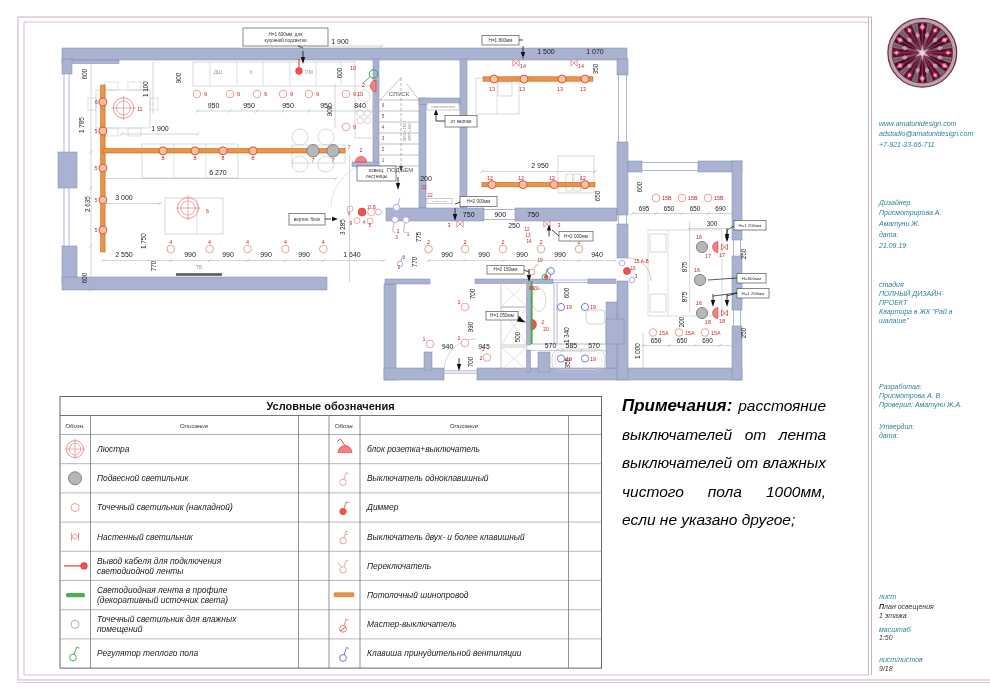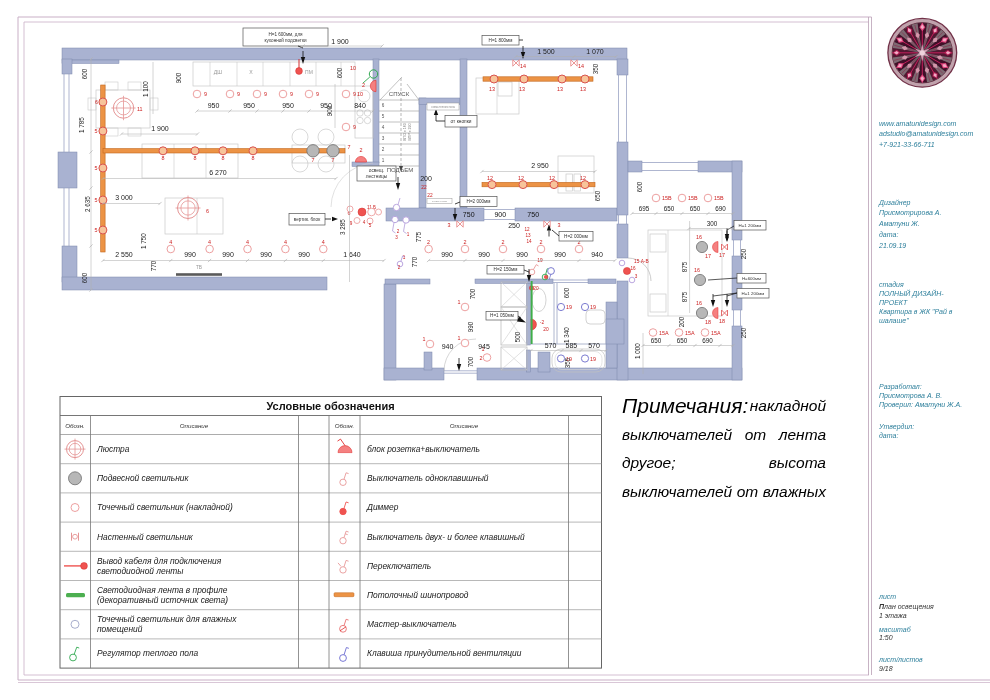--- a/index.html
+++ b/index.html
@@ -1,21 +1,21 @@
 <!DOCTYPE html>
 <html><head><meta charset="utf-8">
 <style>
 html,body{margin:0;padding:0;width:990px;height:700px;background:#fff;overflow:hidden}
 *{box-sizing:border-box}
 body{font-family:"Liberation Sans",sans-serif;position:relative}
 .stage{position:absolute;top:0;left:0;width:990px;height:700px}
 .notes{position:absolute;left:622px;top:392px;width:204px;font-style:italic;font-size:15.5px;color:#000}
 .nl{display:flex;justify-content:space-between;height:28.6px;line-height:28.6px;white-space:nowrap}
 .nl.last{display:block}
-.nb{font-weight:normal;font-size:21px}
+.nb{font-weight:bold;font-size:17px}
 .sbt,.sbteal,.sbteal2,.sbteal3,.sbdark{position:absolute;font-style:italic;line-height:10.8px;font-size:7px;white-space:nowrap}
 .sbteal{color:#2d7f9b}
 .sbteal2{color:#2d7f9b;line-height:8.6px}
 .sbteal3{color:#2d7f9b;line-height:9px}
 .sbdark{color:#333;line-height:8.6px}
 </style></head>
 <body>
 <div class="stage"><svg width="990" height="700" viewBox="0 0 990 700">
       <rect x="0" y="0" width="990" height="700" fill="#ffffff"></rect>
       <line x1="18" y1="17" x2="871.5" y2="17" stroke="#c9afc6" stroke-width="1.0"></line>
@@ -793,36 +793,38 @@
         <g transform="rotate(345)">
           <polygon points="21.5,0 18,2.3 15,0 18,-2.3" fill="#d496ab"></polygon>
         </g>
         <polygon points="0.00,-8.50 1.40,-2.42 7.36,-4.25 2.80,0.00 7.36,4.25 1.40,2.42 0.00,8.50 -1.40,2.42 -7.36,4.25 -2.80,0.00 -7.36,-4.25 -1.40,-2.42" fill="#cf9fb4"></polygon>
         <circle cx="0" cy="0" r="2.6" fill="#eed3dd"></circle>
       </g>
     </svg></div>
 <div class="notes">
     <div class="nl">
       <span><span class="nb">Примечания:</span></span>
-      <span>накладной</span>
+      <span>расстояние</span>
     </div>
     <div class="nl">
       <span>выключателей</span>
       <span>от</span>
       <span>лента</span>
     </div>
     <div class="nl">
-      <span>другое;</span>
-      <span>высота</span>
-    </div>
-    <div class="nl">
       <span>выключателей</span>
       <span>от</span>
       <span>влажных</span>
     </div>
+    <div class="nl">
+      <span>чистого</span>
+      <span>пола</span>
+      <span>1000мм,</span>
+    </div>
+    <div class="nl last">если не указано другое;</div>
   </div>
 <div class="sbteal" style="top:118.5px;left:879px">www.amatunidesign.com<br>adstudio@amatunidesign.com<br>+7-921-33-66-711</div>
 <div class="sbteal" style="top:197.5px;left:879px">Дизайнер<br>Присмотрирова А.<br>Аматуни Ж.<br>дата:<br>21.09.19</div>
 <div class="sbteal3" style="top:280px;left:879px">стадия<br>ПОЛНЫЙ ДИЗАЙН-<br>ПРОЕКТ<br>Квартира в ЖК "Рай в<br>шалаше"</div>
 <div class="sbteal3" style="top:382px;left:879px">Разработал:<br>Присмотрова А. В.<br>Проверил: Аматуни Ж.А.</div>
 <div class="sbteal3" style="top:421.5px;left:879px">Утвердил:<br>дата:</div>
 <div class="sbteal2" style="top:592.5px;left:879px">лист</div>
 <div class="sbdark" style="top:603px;left:879px"><b>П</b>лан освещения<br>1 этажа</div>
 <div class="sbteal2" style="top:625.5px;left:879px">масштаб</div>
 <div class="sbdark" style="top:633.5px;left:879px">1:50</div>

